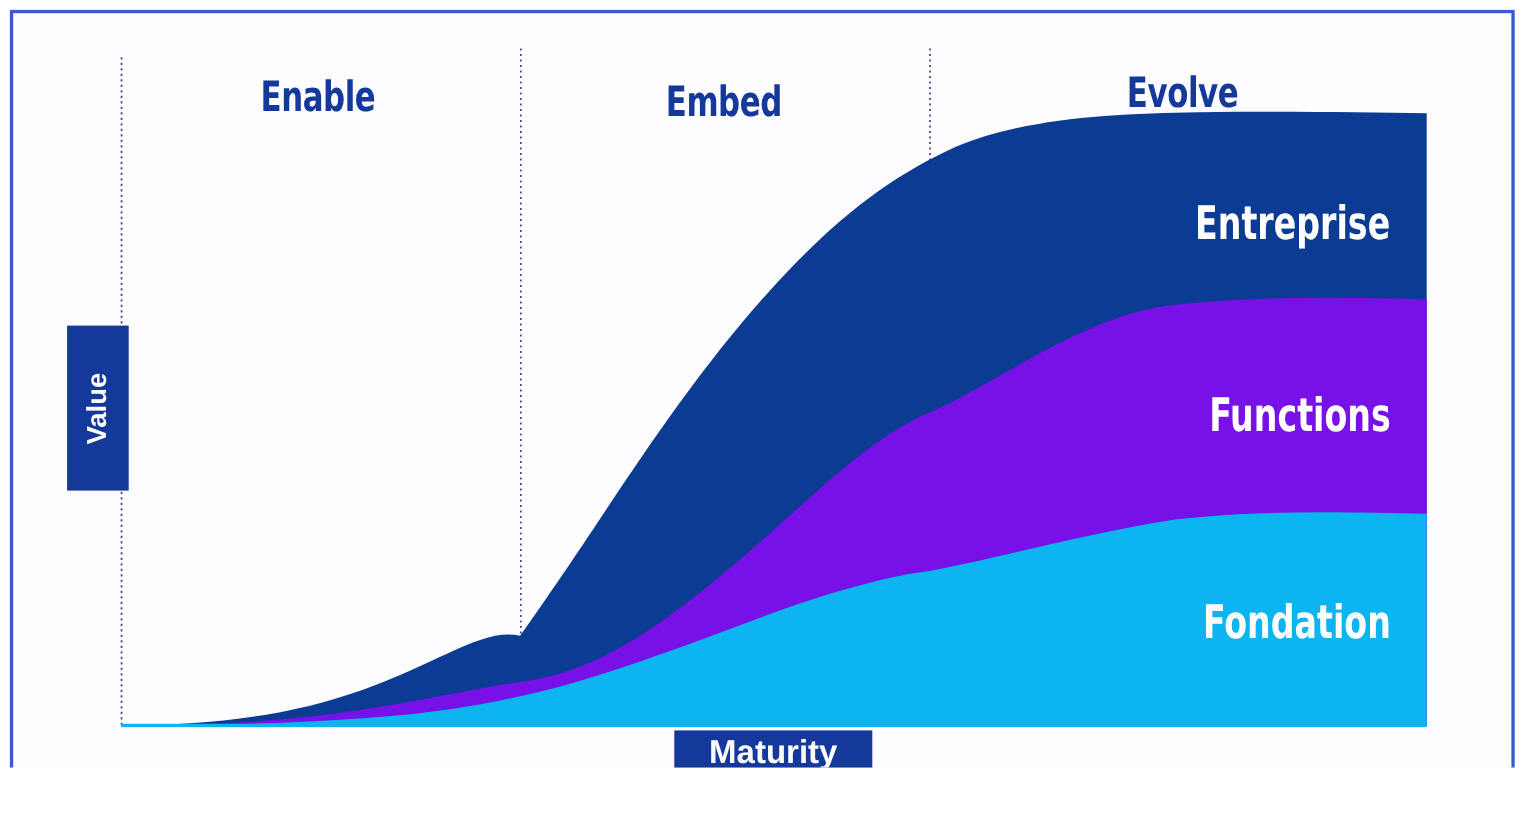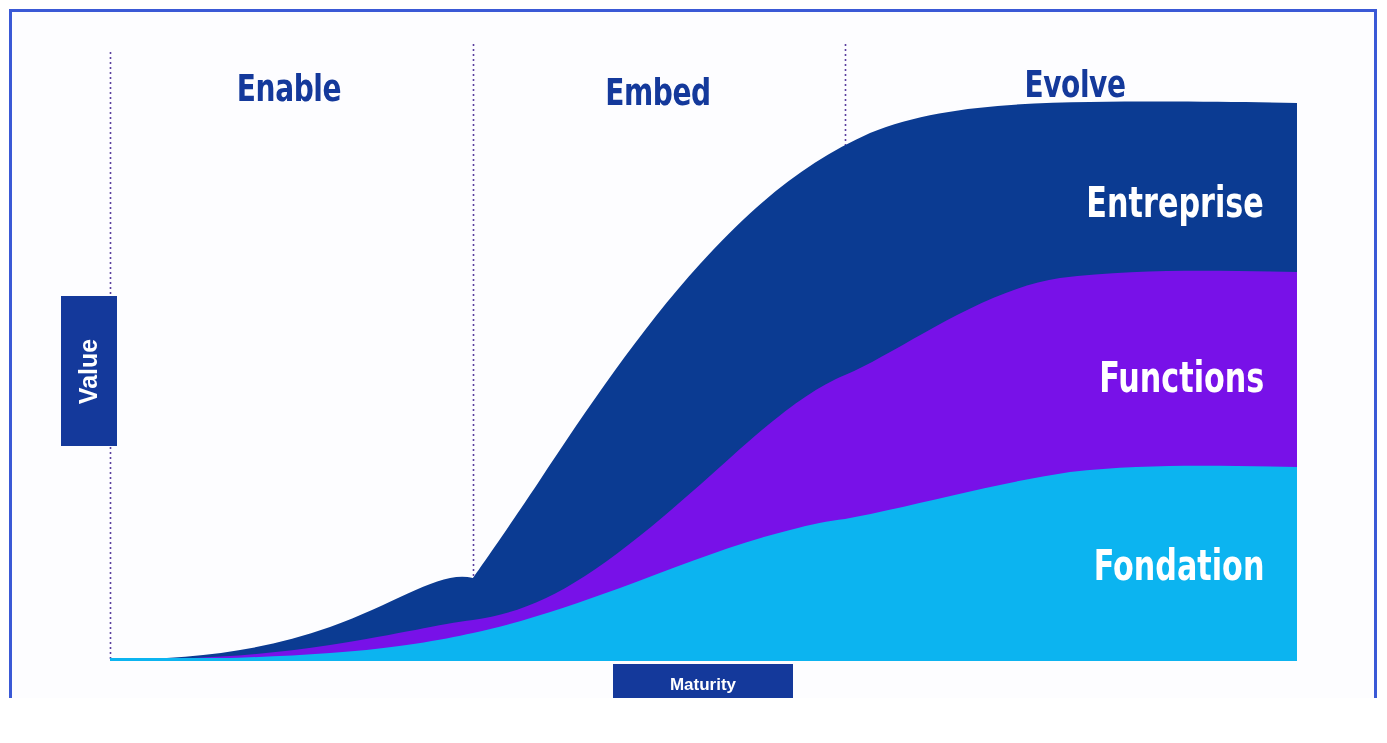--- a/index.html
+++ b/index.html
@@ -101,21 +101,21 @@
   }
   #y-axis-plate .axis-text {
     transform: rotate(-90deg);
     white-space: nowrap;
   }
   #x-axis-plate {
     left: 613px;
     top: 664px;
     width: 180px;
     height: 42px;
-    font-size: 17px;
+    font-size: 30px;
   }
   #x-axis-plate .axis-text {
     white-space: nowrap;
   }
 </style>
 </head>
 <body>
 
 <div id="page">
 

